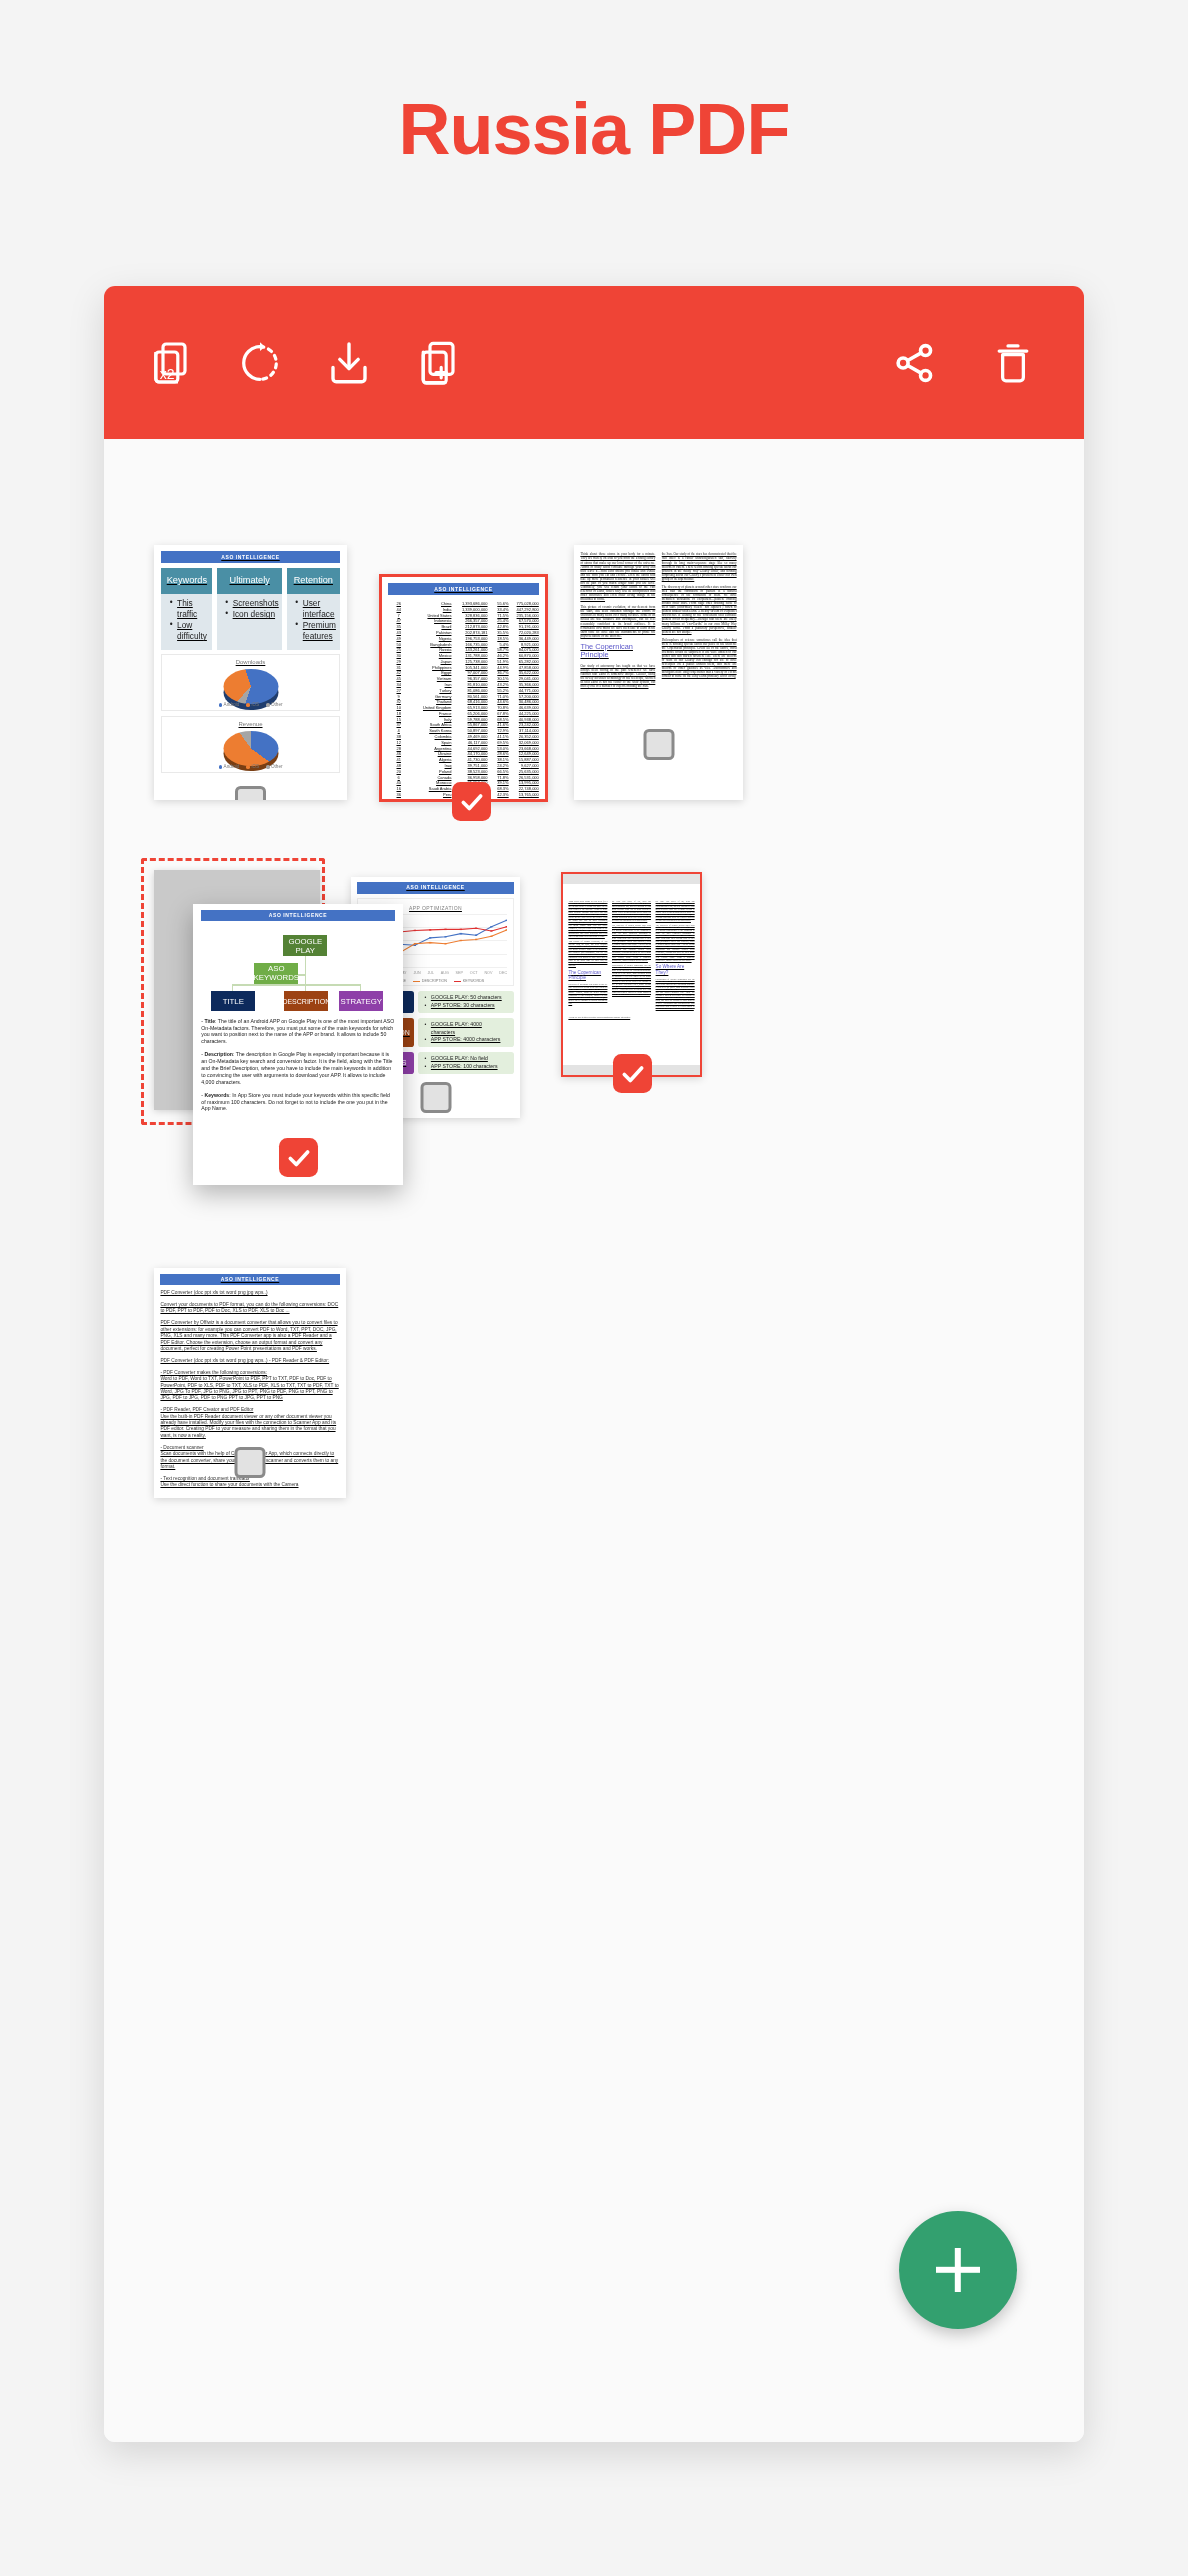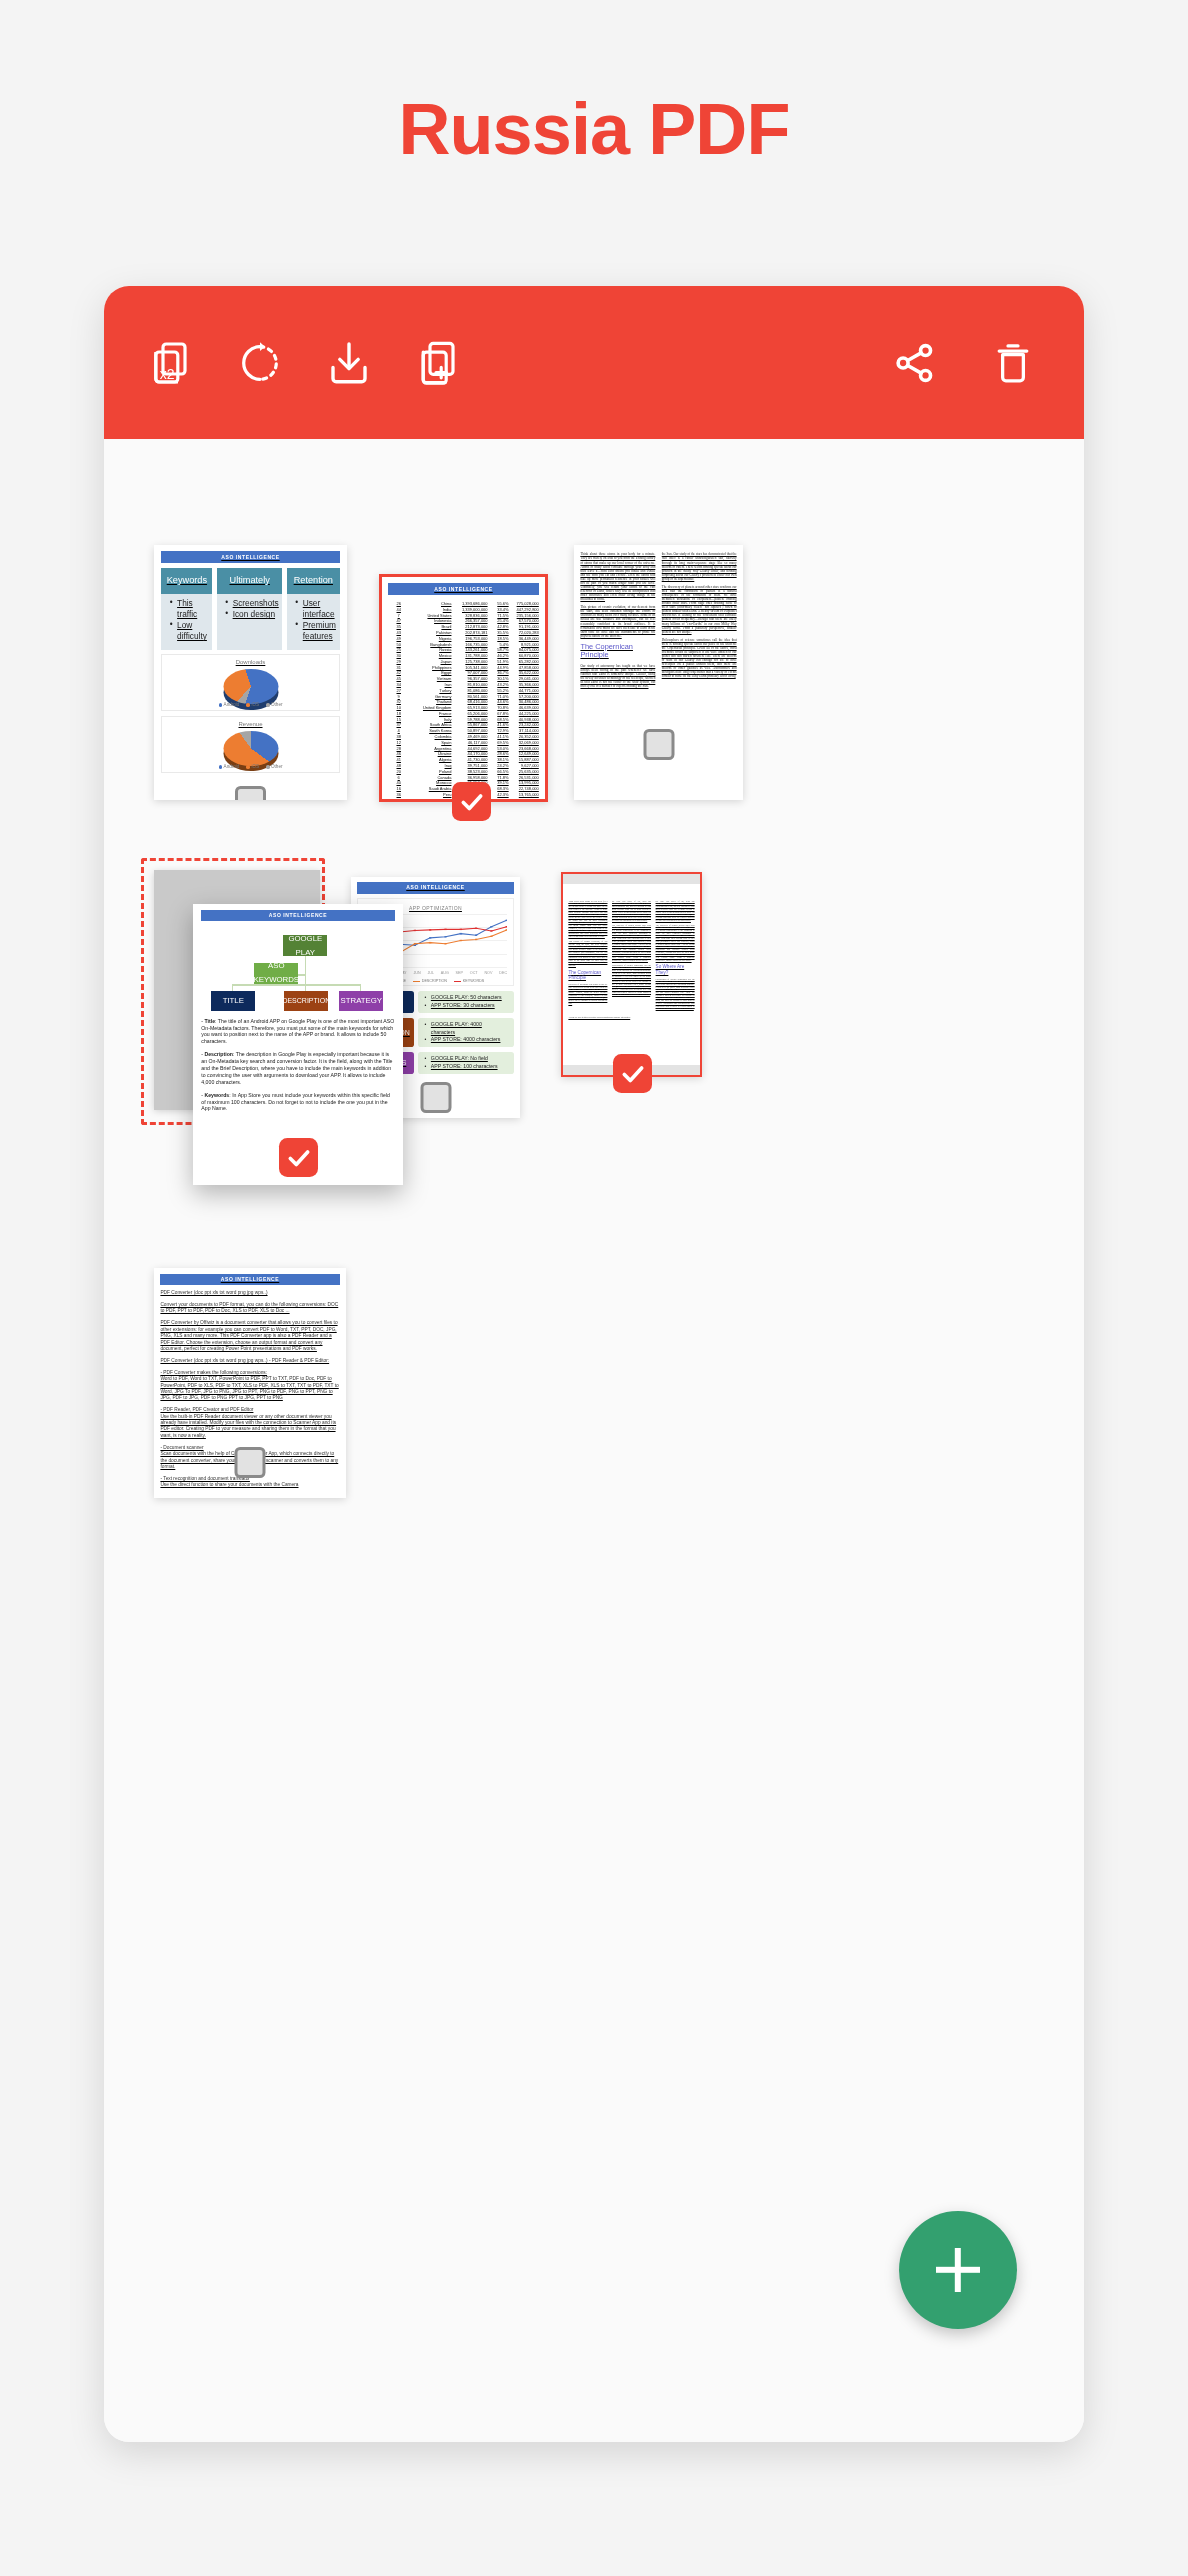--- a/index.html
+++ b/index.html
@@ -18,21 +18,21 @@
     font-size:72px; font-weight:bold; letter-spacing:-0.9px;
     color:#ef4436;
   }
 
   
   .phone{
     position:absolute;
     left:104px; top:286px;
     width:980px; height:2156px;
     background:#fafafa;
-    border-radius:25px;
+    border-radius:11px;
     box-shadow:0 11px 37px rgba(0,0,0,.13);
     overflow:hidden;
   }
 
   
   .appbar{
     position:absolute; left:0; top:0; width:100%; height:153px;
     background:#ef4436;
     display:flex; align-items:center;
   }
@@ -107,21 +107,21 @@
   #ghost{ position:absolute; left:50px; top:431px; width:166px; height:240px;
       background:#c9c9c9; box-shadow:0 1.8px 7.4px rgba(0,0,0,.18); }
 
   
   #card-drag{
     position:absolute; left:89px; top:465px; width:210px; height:281px;
     background:#fff; box-shadow:0 9.2px 24px rgba(0,0,0,.28); padding:5.5px 8.3px 0; z-index:20;
   }
   .org{ margin-top:12px; position:relative; height:76px;}
   .org .node{ position:absolute; color:#fff; font-size:7.8px; text-align:center;
-     display:flex; align-items:center; justify-content:center; line-height:14px;}
+     display:flex; align-items:center; justify-content:center; line-height:9px;}
   .connector{ position:absolute; background:#c6dbb4; }
   .org-text{ font-size:5.2px; line-height:6.8px; color:#222; margin-top:8.3px;}
   .org-text p{ margin-bottom:6.4px;}
   .org-text b{ font-weight:bold;}
 
   
   #card-chart{ left:247px; top:438px; width:169px; height:241px; padding:4.6px 6.4px 0;}
   .chartbox{ border:0.9px solid #ededed; margin-top:4.6px; height:88px; position:relative; padding-top:5.5px;}
   .chart-title{ font-size:5px; color:#808080; text-align:center; letter-spacing:0.4px;}
   .plot{ position:absolute; left:11px; right:5.5px; top:14.7px; height:53px;}

